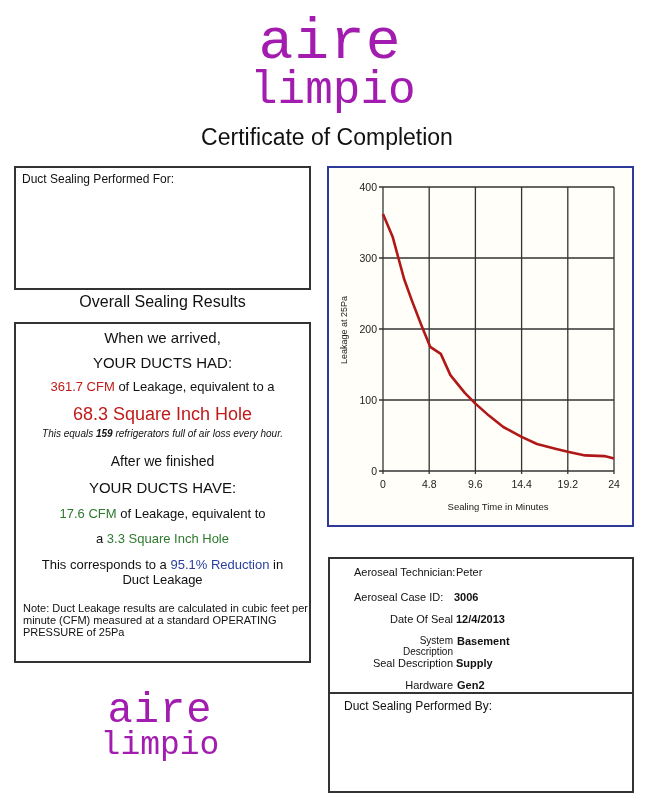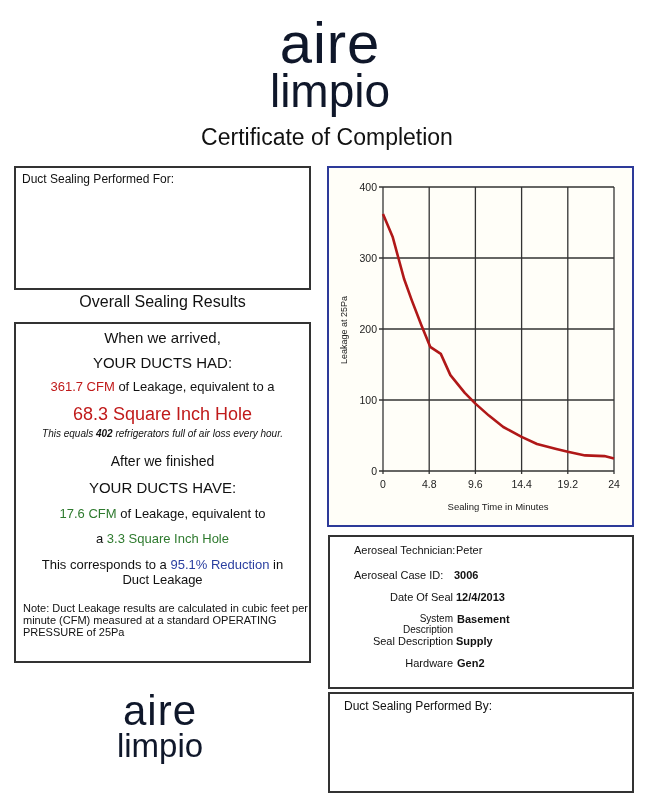--- a/index.html
+++ b/index.html
@@ -1,19 +1,19 @@
 <!DOCTYPE html>
 <html><head>
 <meta charset="utf-8">
 <style>
   html, body { margin: 0; padding: 0; }
   body { width: 654px; height: 800px; background: #ffffff; position: relative; overflow: hidden;
          font-family: "Liberation Sans", sans-serif; color: #111; }
   .abs { position: absolute; }
-  .logo { color: #0f172a; font-family: Liberation Sans, sans-serif; font-weight: 300; text-align: center; line-height: 1; }
+  .logo { color: #a21caf; font-family: Liberation Mono, monospace; font-weight: 300; text-align: center; line-height: 1; }
   .logo .l1 { display: block; letter-spacing: 1px; }
   .logo .l2 { display: block; letter-spacing: 0px; }
   .box { position: absolute; border: 2px solid #333; box-sizing: border-box; background: #fff; }
   .title { left: 0; width: 654px; top: 124px; text-align: center; font-size: 23px; }
   .boxlabel { font-size: 12px; position: absolute; }
   .center { text-align: center; }
   .red { color: #c01a1a; }
   .green { color: #2e7a2e; }
   .blue { color: #2a3fa0; }
   .row { position: absolute; font-size: 12px; }
@@ -38,21 +38,21 @@
 <div class="abs center" style="left:14px; width:297px; top:293px; font-size:16px;">Overall Sealing Results</div>
 
 <div class="box" style="left:14px; top:322px; width:297px; height:341px;">
   <div class="abs center" style="left:0; width:293px; top:30px; font-size:15px;">YOUR DUCTS HAD:</div>
   <div class="abs center" style="left:0; width:293px; top:5px; font-size:15px;">When we arrived,</div>
   <div class="abs center" style="left:0; width:293px; top:55px; font-size:13px;">
     <span class="red">361.7 CFM</span><span> of Leakage, equivalent to a</span>
   </div>
   <div class="abs center red" style="left:0; width:293px; top:80px; font-size:18px;">68.3 Square Inch Hole</div>
   <div class="abs center" style="left:0; width:293px; top:104px; font-size:10px; font-style:italic;">
-    <span>This equals </span><b>402</b><span> refrigerators full of air loss every hour.</span>
+    <span>This equals </span><b>159</b><span> refrigerators full of air loss every hour.</span>
   </div>
   <div class="abs center" style="left:0; width:293px; top:129px; font-size:14px;">After we finished</div>
   <div class="abs center" style="left:0; width:293px; top:155px; font-size:15px;">YOUR DUCTS HAVE:</div>
   <div class="abs center" style="left:0; width:293px; top:182px; font-size:13px;">
     <span class="green">17.6 CFM</span><span> of Leakage, equivalent to</span>
   </div>
   <div class="abs center" style="left:0; width:293px; top:207px; font-size:13px;">
     <span>a </span><span class="green">3.3 Square Inch Hole</span>
   </div>
   <div class="abs center" style="left:0; width:293px; top:233px; font-size:13px; line-height:15px;">
@@ -89,21 +89,21 @@
         <text x="377" y="333" font-size="10.5" text-anchor="end" fill="#222">200</text>
         <text x="377" y="262" font-size="10.5" text-anchor="end" fill="#222">300</text>
         <text x="377" y="191" font-size="10.5" text-anchor="end" fill="#222">400</text>
       </g>
     <polyline id="series" fill="none" stroke="#b01818" stroke-width="2.6" stroke-linejoin="round" points="383.0,214.0 392.6,236.7 398.4,258.0 404.2,279.3 411.9,300.6 421.5,325.5 430.2,346.8 440.8,353.9 450.4,375.1 464.8,392.9 475.4,403.6 488.9,415.6 503.3,427.0 521.6,436.9 537.0,444.0 556.3,449.0 567.8,451.8 585.1,455.4 604.4,456.1 614.0,458.5"></polyline>
     <text id="xlabel" x="498" y="510" font-size="9.5" text-anchor="middle" fill="#222">Sealing Time in Minutes</text>
     <text id="ylabel" x="0" y="0" font-size="9" text-anchor="middle" fill="#222" transform="translate(347,330) rotate(-90)">Leakage at 25Pa</text>
   </svg>
 </div>
 
-<div class="box" style="left:328px; top:535px; width:306px; height:154px;">
+<div class="box" style="left:328px; top:557px; width:306px; height:154px;">
   <div class="row" style="left:0; top:7px; width:302px;">
     <span style="position:absolute; left:24px; font-size:11px;">Aeroseal Technician:</span>
     <span style="position:absolute; left:126px; font-size:11px;">Peter</span>
   </div>
   <div class="row" style="left:0; top:32px; width:302px;">
     <span style="position:absolute; left:24px; font-size:11px;">Aeroseal Case ID:</span>
     <span class="val" style="left:124px; font-size:11px;">3006</span>
   </div>
   <div class="row" style="left:0; top:54px; width:302px;">
     <span class="lbl" style="right:179px; font-size:11px;margin-left:31px;">Date Of Seal</span>

